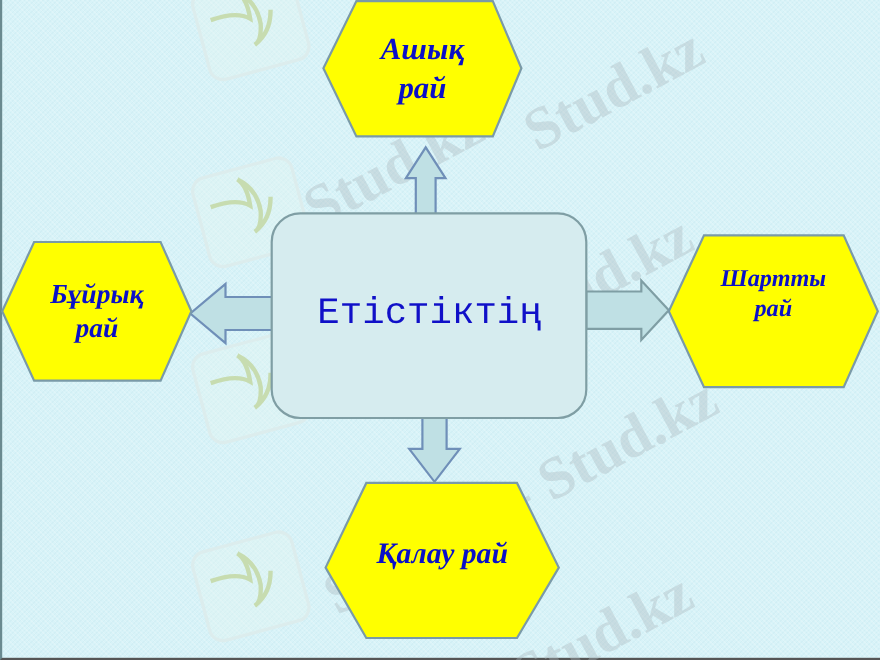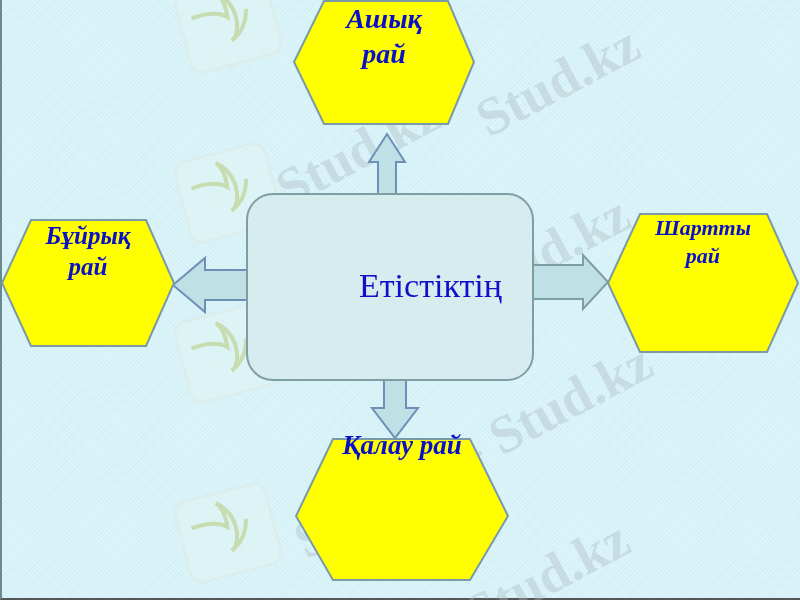--- a/index.html
+++ b/index.html
@@ -37,31 +37,30 @@
   }
   .logo svg { position:absolute; left:6px; top:6px; }
   svg.diagram { position: absolute; left: 0; top: 0; }
   .hex-label {
     position: absolute;
     font-family: "Liberation Serif", serif;
     font-style: italic; font-weight: bold;
     color: #0a10c8;
     text-align: center;
     line-height: 1.25;
-    display: flex; justify-content: center;
+    display: flex; align-items: center; justify-content: center;
   }
   .center-label {
     position: absolute;
     left: 248px; top: 194px; width: 285px; height: 185px;
     display: flex; align-items: center; justify-content: center;
     text-align: center;
-    font-family: Liberation Serif, serif;
+    font-family: Liberation Mono, monospace;
     font-size: 34px; line-height: 1.2;
     color: #1010c8;
-    padding-left: 40px;
   }
 </style>
 </head>
 <body>
 
 <div class="slide"></div>
 
 <div class="logo" style="left:180px;top:-20px;">
   <svg width="70" height="60" viewBox="0 0 70 60">
       <path d="M5 20 Q30 18 40 28 Q42 10 35 2 Q50 15 48 35 Q45 50 38 52 Q55 45 60 25" fill="none" stroke="#c7dcb0" stroke-width="4"></path>

